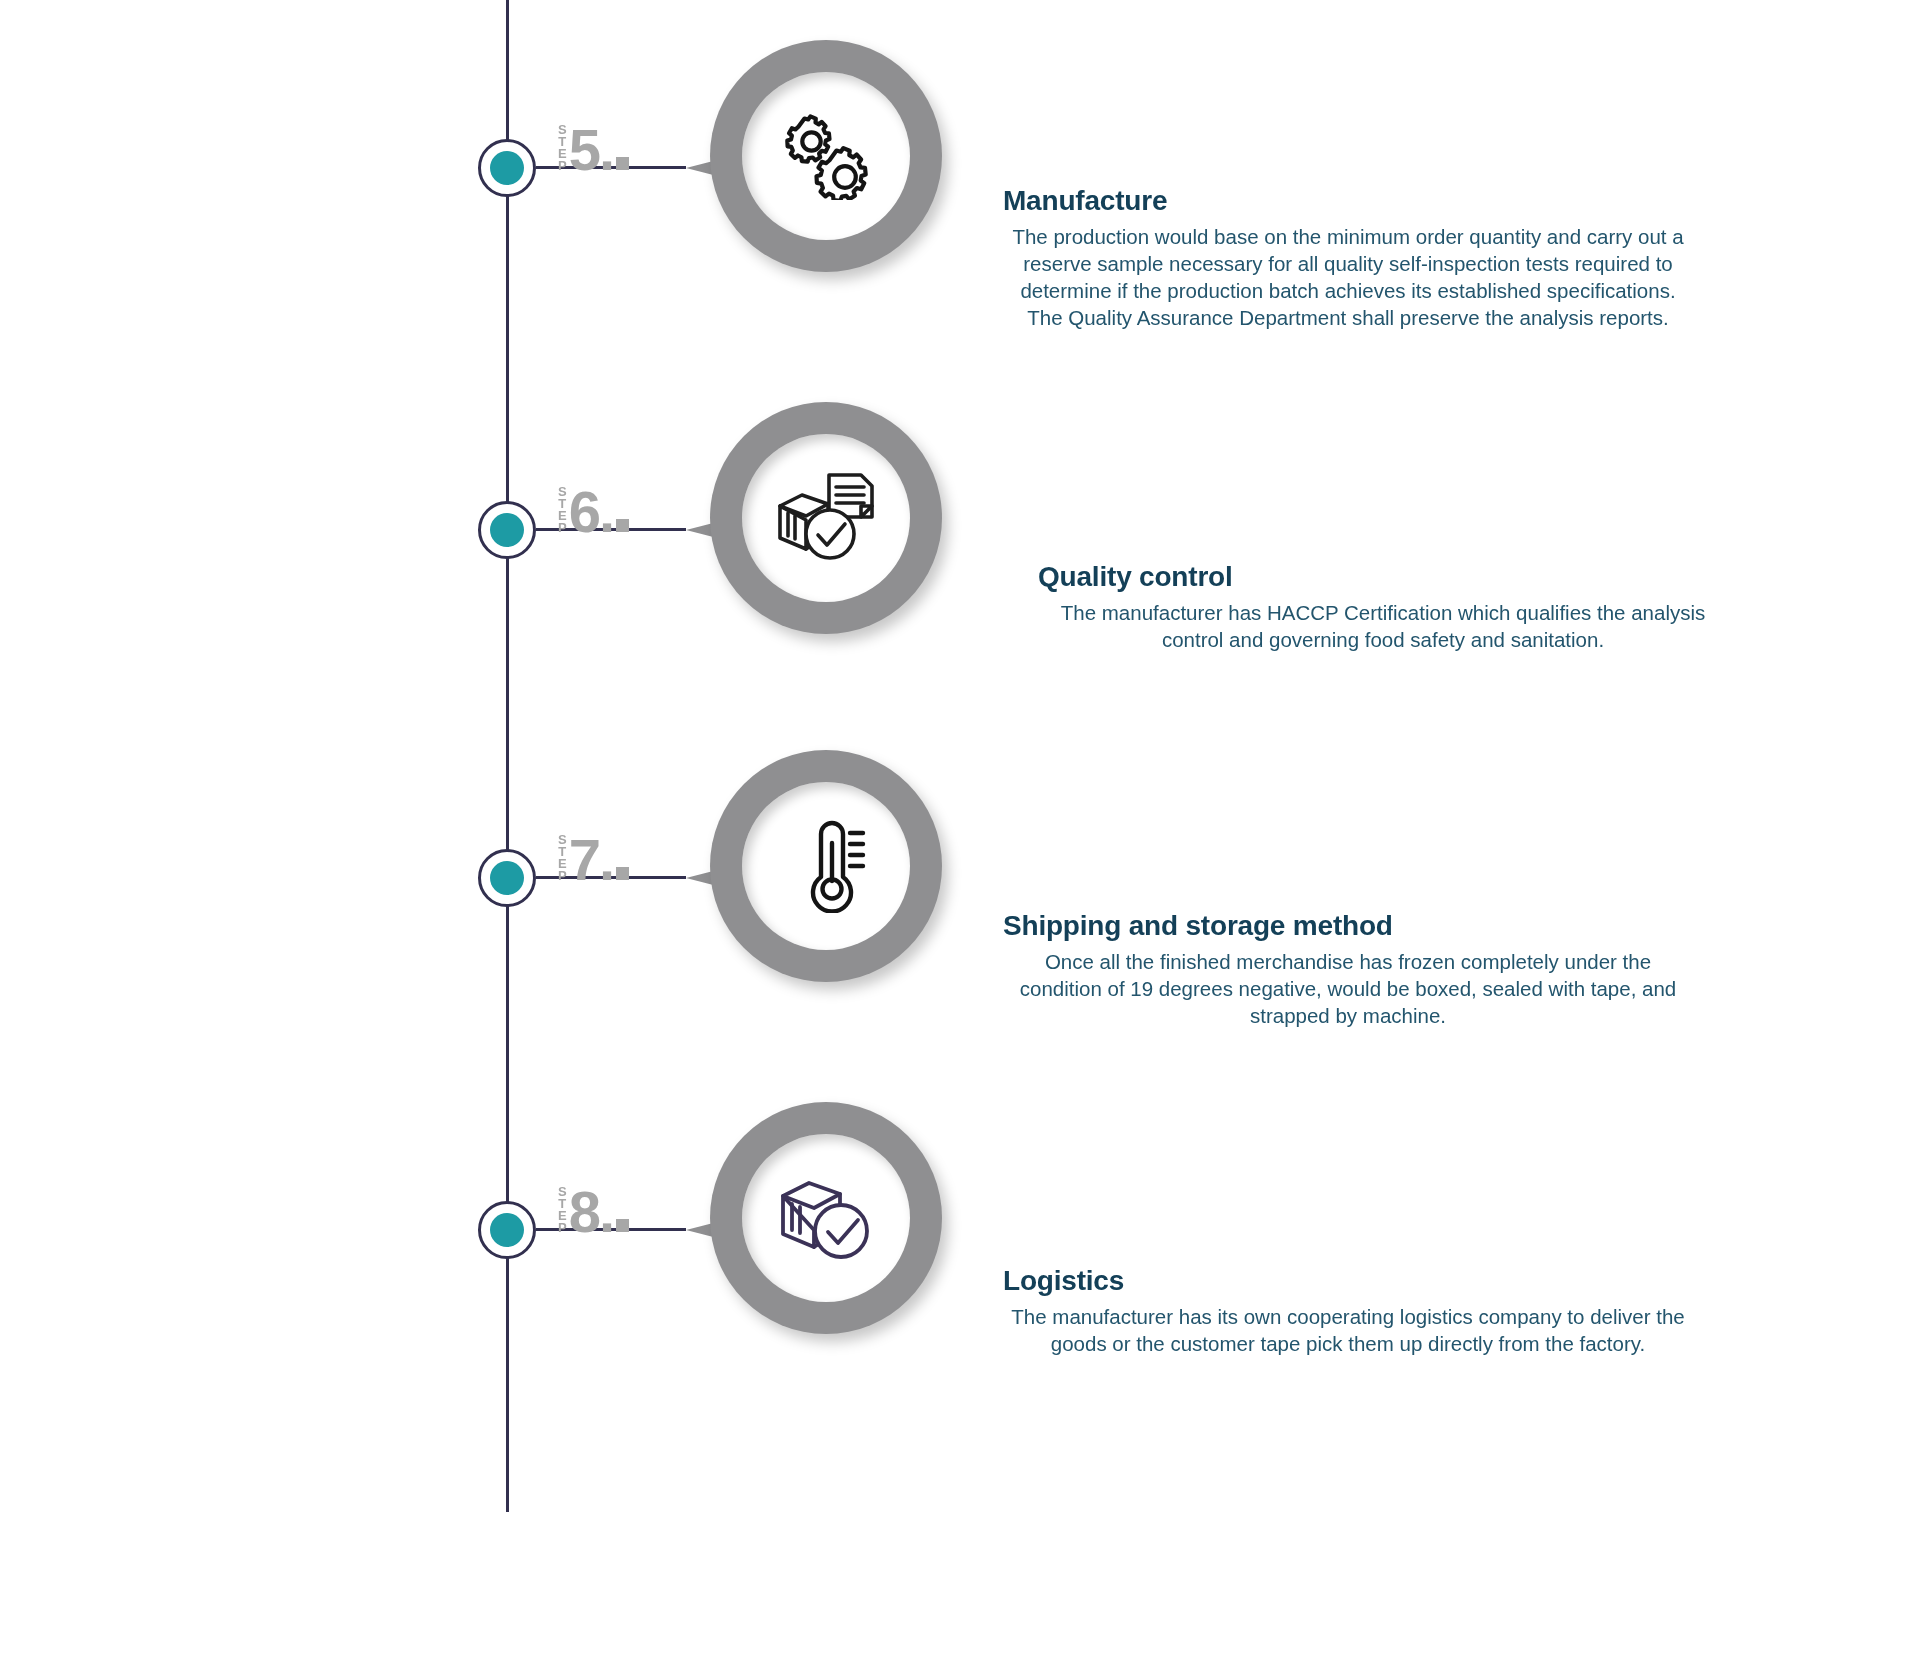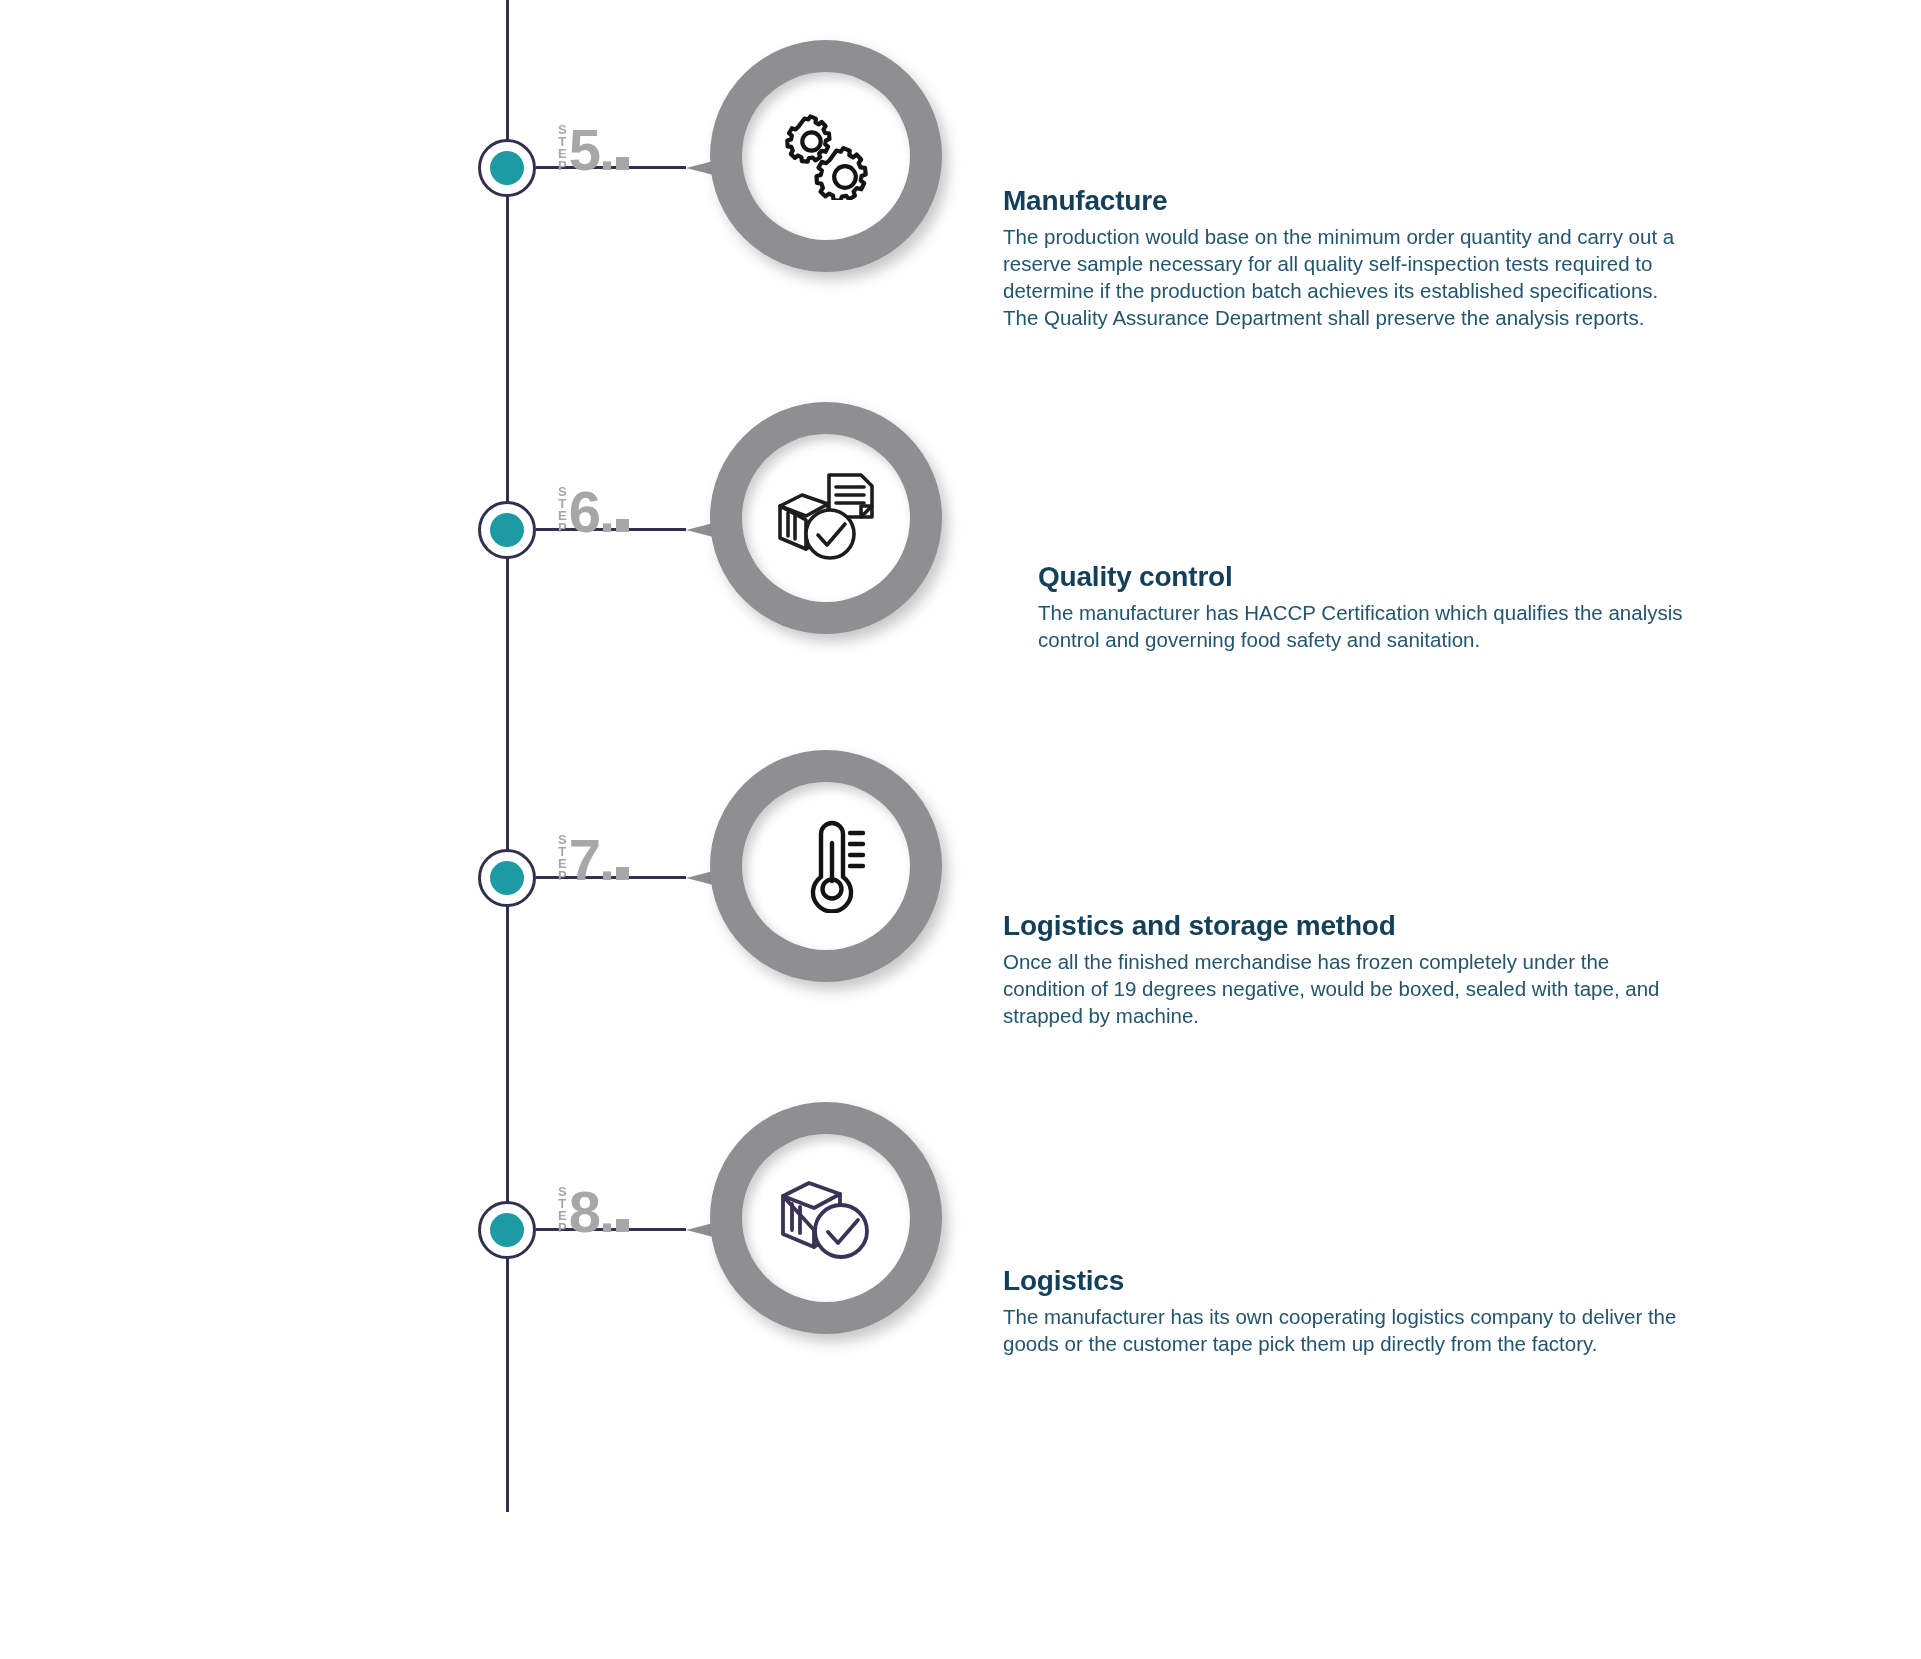--- a/index.html
+++ b/index.html
@@ -162,20 +162,21 @@
     font-size: 28px;
     font-weight: bold;
     color: #144058;
     letter-spacing: -0.2px;
   }
   .textblock p {
     margin: 0;
     font-size: 20.5px;
     line-height: 27px;
     color: #23556d;
+    text-align: center;
   }
 
   
   #step5 { top: 18px; }
   #step6 { top: 380px; }
   #step7 { top: 728px; }
   #step8 { top: 1080px; }
 
   #step5 .textblock { top: 155px; margin-top: 12px; }
   #step6 .textblock { top: 181px; margin-left: 35px; }
@@ -302,21 +303,21 @@
             <line x1="65" y1="14" x2="78" y2="14"></line>
             <line x1="65" y1="25" x2="78" y2="25"></line>
             <line x1="65" y1="36" x2="78" y2="36"></line>
             <line x1="65" y1="47" x2="78" y2="47"></line>
           </g>
         </svg>
       </div>
     </div>
 
     <div class="textblock">
-      <h3>Logistics and storage method</h3>
+      <h3>Shipping and storage method</h3>
       <p>Once all the finished merchandise has frozen completely under the condition of 19 degrees negative, would be boxed, sealed with tape, and strapped by machine.</p>
     </div>
   </div>
 
   <div class="step" id="step8">
     <div class="node">
       <div class="dot"></div>
     </div>
     <div class="connector"></div>
 

